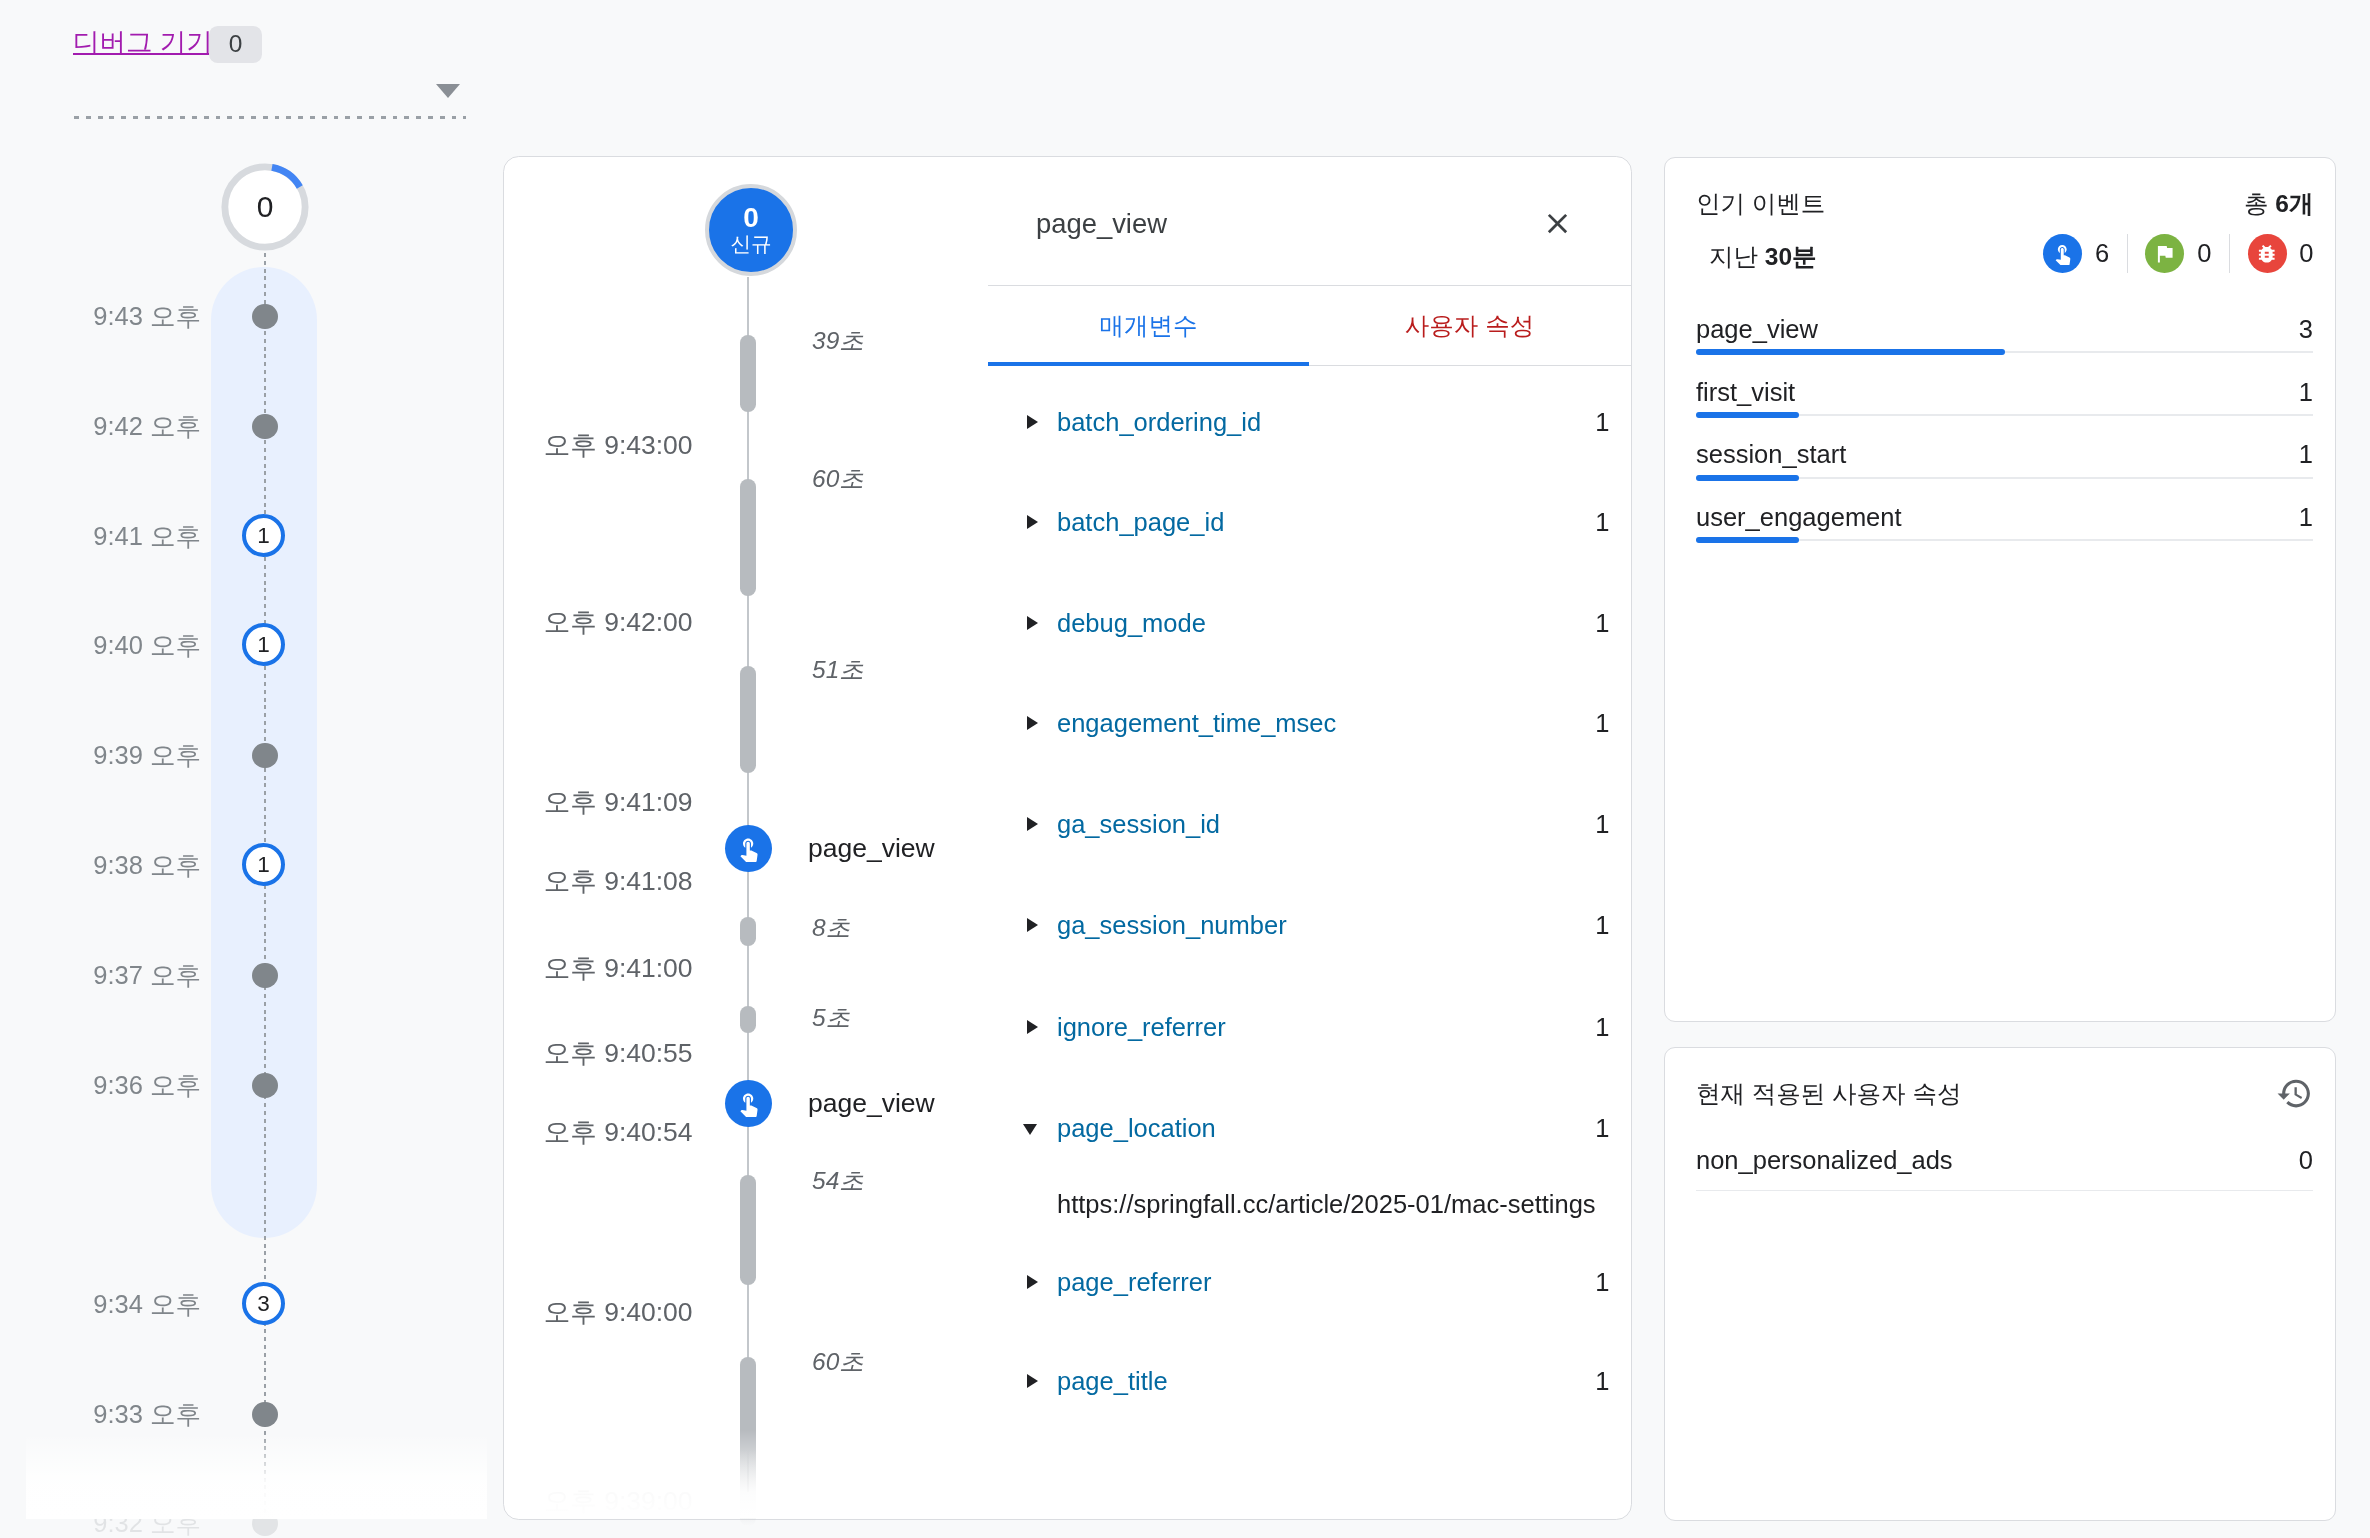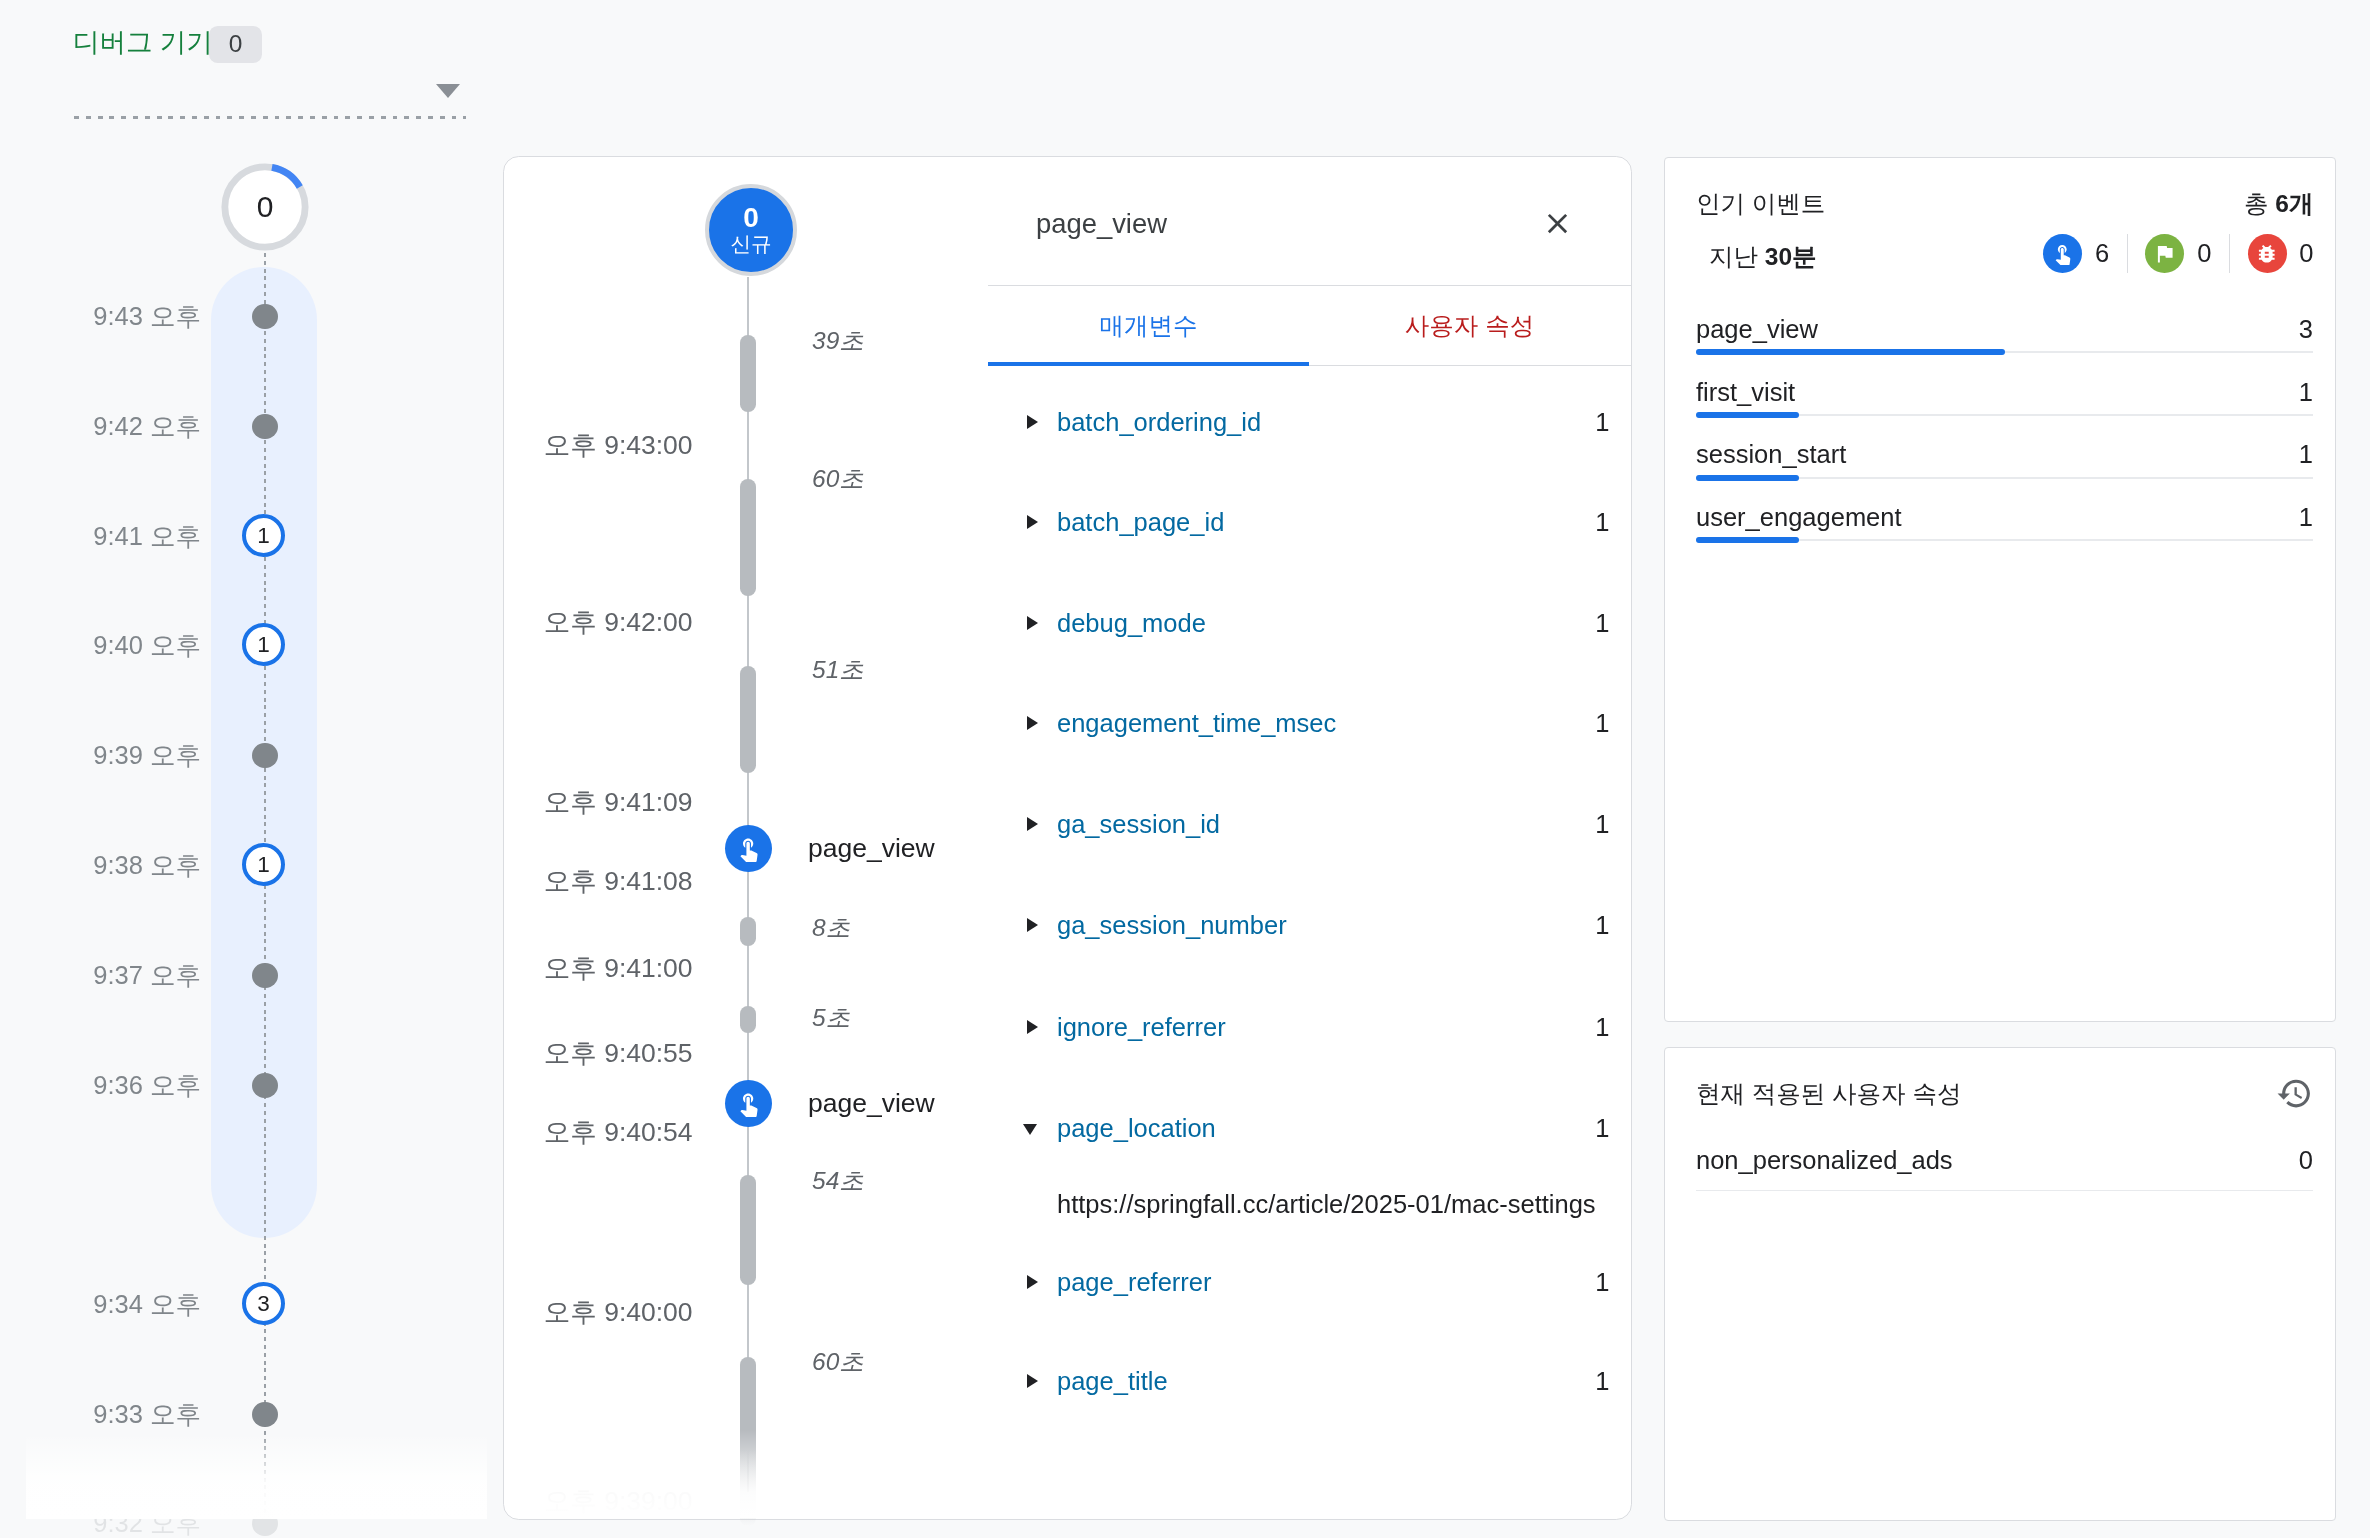--- a/index.html
+++ b/index.html
@@ -1,20 +1,20 @@
 <!DOCTYPE html>
 <html><head>
 <meta charset="utf-8">
 <style>
   html,body{margin:0;padding:0;}
   body{background:#f8f9fa;font-family:"Liberation Sans","DejaVu Sans",sans-serif;color:#202124;}
   .page{position:relative;width:2370px;height:1539px;background:#f8f9fa;overflow:hidden;}
 
   
-  .dbg-label{position:absolute;left:73px;top:23.5px;font-size:26.5px;font-weight:500;color:#15803d;}
+  .dbg-label{position:absolute;left:73px;top:23.5px;font-size:26.5px;font-weight:500;color:#a21caf;text-decoration:underline;}
   .dbg-badge{position:absolute;left:209px;top:25.5px;width:53px;height:37px;background:#e3e4e8;border-radius:8.8px;
     font-size:24.5px;color:#3c4043;display:flex;align-items:center;justify-content:center;}
   .device-caret{position:absolute;left:436px;top:84px;width:0;height:0;
     border-left:12.7px solid transparent;border-right:12.7px solid transparent;border-top:14.7px solid #8a8f95;}
   .device-underline{position:absolute;left:74px;top:116px;width:392px;height:2.9px;
     background-image:repeating-linear-gradient(90deg,#9aa0a6 0 4.9px,transparent 4.9px 11.8px);}
 
   
   .hour-col{position:absolute;left:0;top:0;width:490px;height:1539px;}
   .hour-band{position:absolute;left:211px;top:267px;width:106px;height:971px;background:#e8f0fe;border-radius:53px;}
@@ -66,21 +66,21 @@
   .param-row .tri{position:absolute;left:39px;top:12.7px;width:0;height:0;
     border-top:7.8px solid transparent;border-bottom:7.8px solid transparent;border-left:11.8px solid #202124;}
   .param-row .tri-open{position:absolute;left:35px;top:15.7px;width:0;height:0;
     border-left:7.8px solid transparent;border-right:7.8px solid transparent;border-top:11.8px solid #202124;}
   .param-row .pname{position:absolute;left:69px;top:0;height:41px;display:flex;align-items:center;font-size:25.5px;color:#0369a1;}
   .param-row .pcount{position:absolute;right:13.7px;top:0;height:41px;display:flex;align-items:center;font-size:25.5px;color:#202124;}
   .param-value{position:absolute;left:553px;width:578px;height:41px;display:flex;align-items:center;
     font-size:25.5px;color:#202124;white-space:nowrap;overflow:hidden;}
 
   
-  .rcard{position:absolute;left:1664px;width:670px;background:#fff;border:1px solid #dadce0;border-radius:4px;}
+  .rcard{position:absolute;left:1664px;width:670px;background:#fff;border:1px solid #dadce0;border-radius:11px;}
   .rc-header{position:absolute;left:31px;top:29px;font-size:24.5px;color:#202124;}
   .rc-total{position:absolute;right:21.6px;top:29px;font-size:24.5px;color:#202124;}
   .rc-total b{font-weight:700;}
   .rc-window{position:absolute;left:44px;top:82px;font-size:24.5px;color:#202124;}
   .rc-window b{font-weight:700;}
   .counter-row{position:absolute;right:21.6px;top:74px;display:flex;align-items:center;height:43px;}
   .counter{display:flex;align-items:center;}
   .counter .cicon{width:39px;height:39px;border-radius:50%;display:flex;align-items:center;justify-content:center;}
   .counter .cval{margin-left:12.7px;font-size:25.5px;color:#202124;}
   .counter-sep{width:1px;height:39px;background:#dadce0;margin:0 17.6px;}

